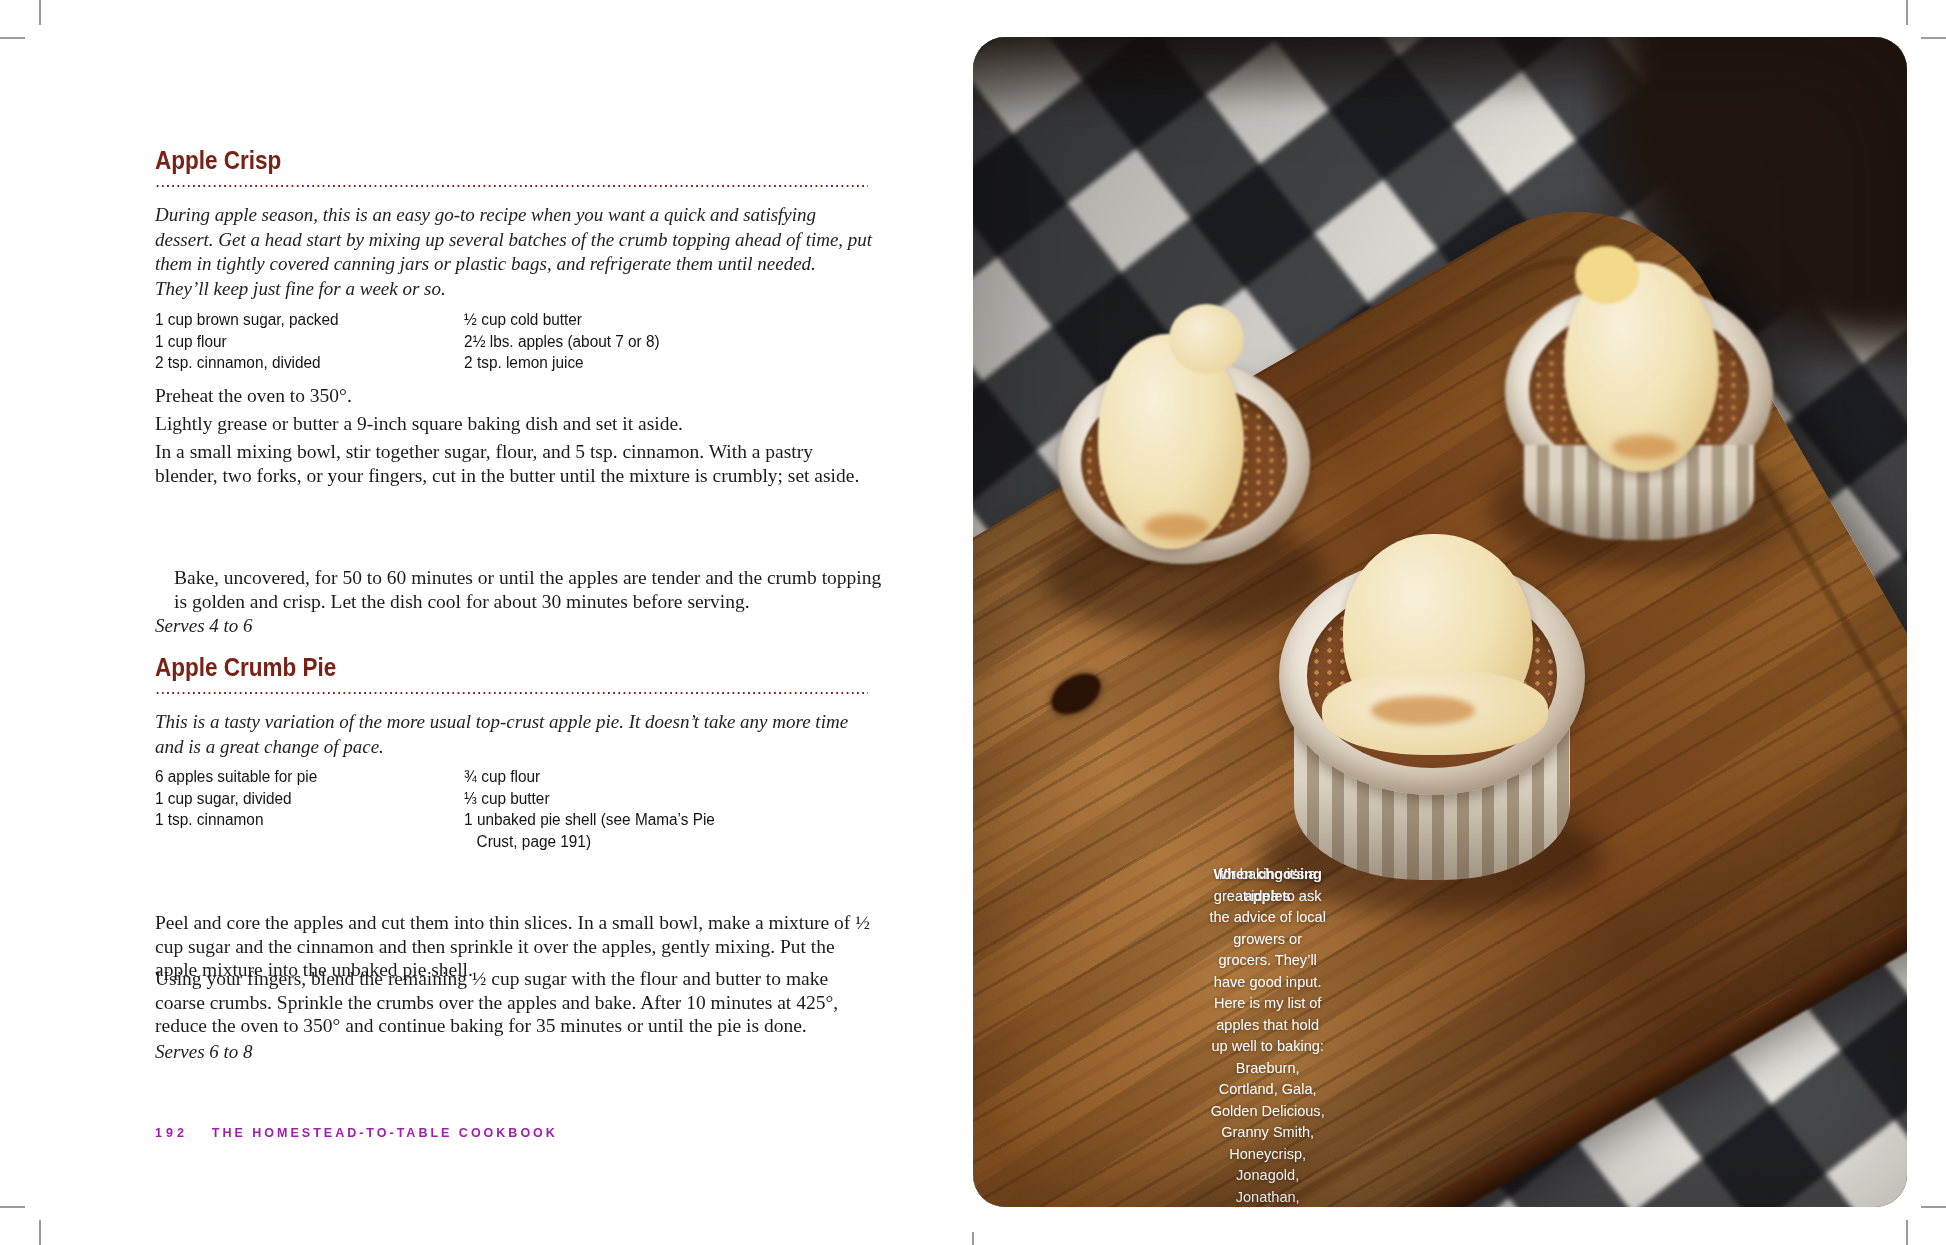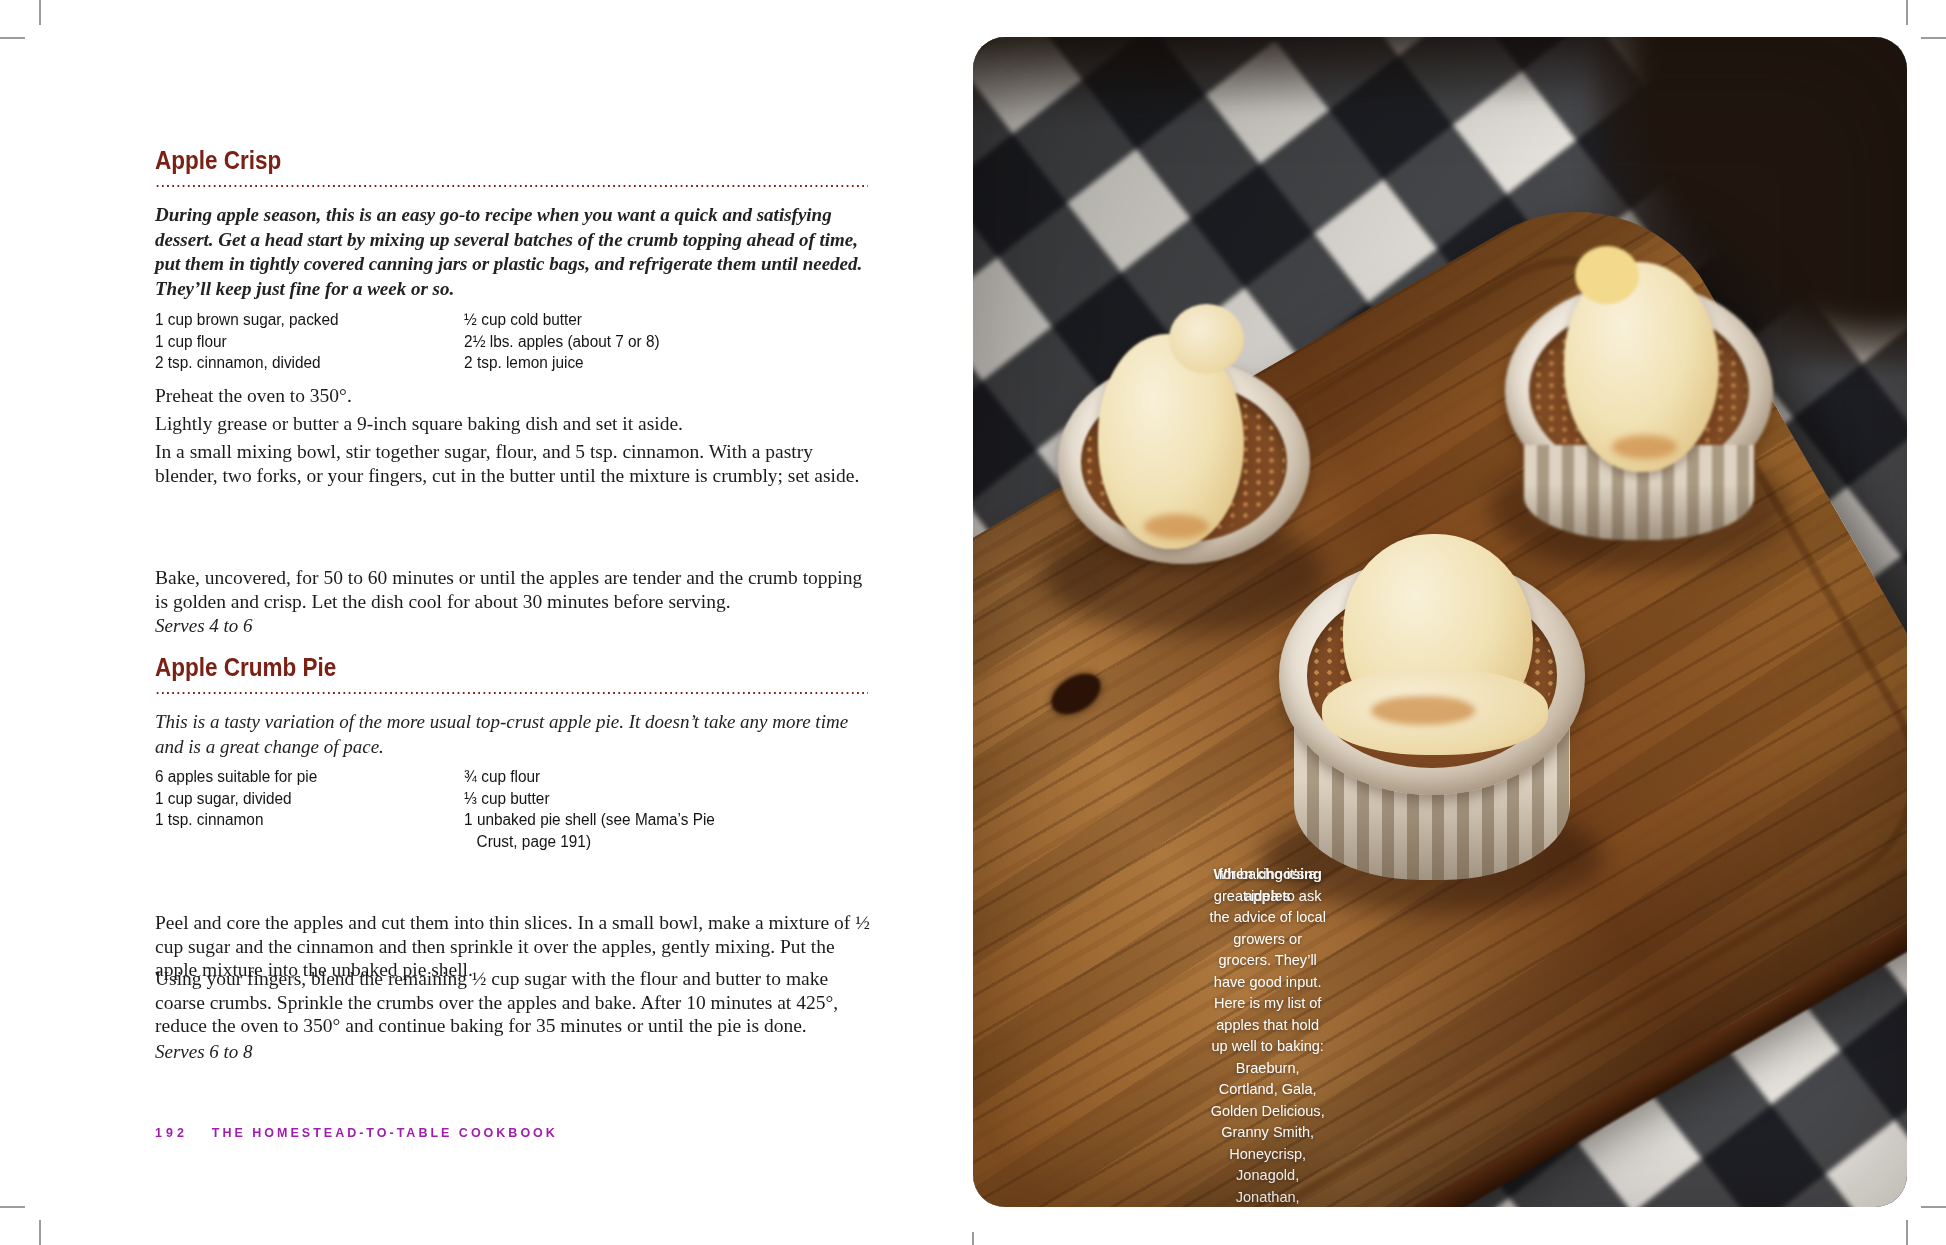--- a/index.html
+++ b/index.html
@@ -121,39 +121,39 @@
   <div class="crop" style="left:0; top:1206px; width:25px; height:2px;"></div>
   <div class="crop" style="left:1906px; top:1220px; width:2px; height:25px;"></div>
   <div class="crop" style="left:1921px; top:1206px; width:25px; height:2px;"></div>
   <div class="crop" style="left:972px; top:1232px; width:2px; height:13px;"></div>
 
   <div class="page-left">
 
     <h2 class="recipe-title" style="top:146px;">Apple Crisp</h2>
     <div class="dotted-rule" style="top:184px;"></div>
 
-    <p class="intro" style="top:203px;font-weight:bold;">During apple season, this is an easy go-to recipe when you want a quick and satisfying dessert. Get a head start by mixing up several batches of the crumb topping ahead of time, put them in tightly covered canning jars or plastic bags, and refrigerate them until needed. They’ll keep just fine for a week or so.</p>
+    <p class="intro" style="top:203px;">During apple season, this is an easy go-to recipe when you want a quick and satisfying dessert. Get a head start by mixing up several batches of the crumb topping ahead of time, put them in tightly covered canning jars or plastic bags, and refrigerate them until needed. They’ll keep just fine for a week or so.</p>
 
     <div class="ingredients" style="top:309px;">
       <ul class="ing-left">
         <li>1 cup brown sugar, packed</li>
         <li>1 cup flour</li>
         <li>2 tsp. cinnamon, divided</li>
       </ul>
       <ul class="ing-right">
         <li>½ cup cold butter</li>
         <li>2½ lbs. apples (about 7 or 8)</li>
         <li>2 tsp. lemon juice</li>
       </ul>
     </div>
 
     <p class="step" style="top:384px;">Preheat the oven to 350°.</p>
     <p class="step" style="top:412px;">Lightly grease or butter a 9-inch square baking dish and set it aside.</p>
     <p class="step" style="top:440px;">In a small mixing bowl, stir together sugar, flour, and 5 tsp. cinnamon. With a pastry blender, two forks, or your fingers, cut in the butter until the mixture is crumbly; set aside.</p>
-    <p class="step" style="top:566px;">Bake, uncovered, for 50 to 60 minutes or until the apples are tender and the crumb topping is golden and crisp. Let the dish cool for about 30 minutes before serving.</p>
+    <p class="step" style="top:566px;margin-left:19px;">Bake, uncovered, for 50 to 60 minutes or until the apples are tender and the crumb topping is golden and crisp. Let the dish cool for about 30 minutes before serving.</p>
     <p class="serves" style="top:615px;">Serves 4 to 6</p>
 
     <h2 class="recipe-title" style="top:653px;">Apple Crumb Pie</h2>
     <div class="dotted-rule" style="top:691px;"></div>
 
     <p class="intro" style="top:710px;">This is a tasty variation of the more usual top-crust apple pie. It doesn’t take any more time and is a great change of pace.</p>
 
     <div class="ingredients" style="top:766px;">
       <ul class="ing-left">
         <li>6 apples suitable for pie</li>

